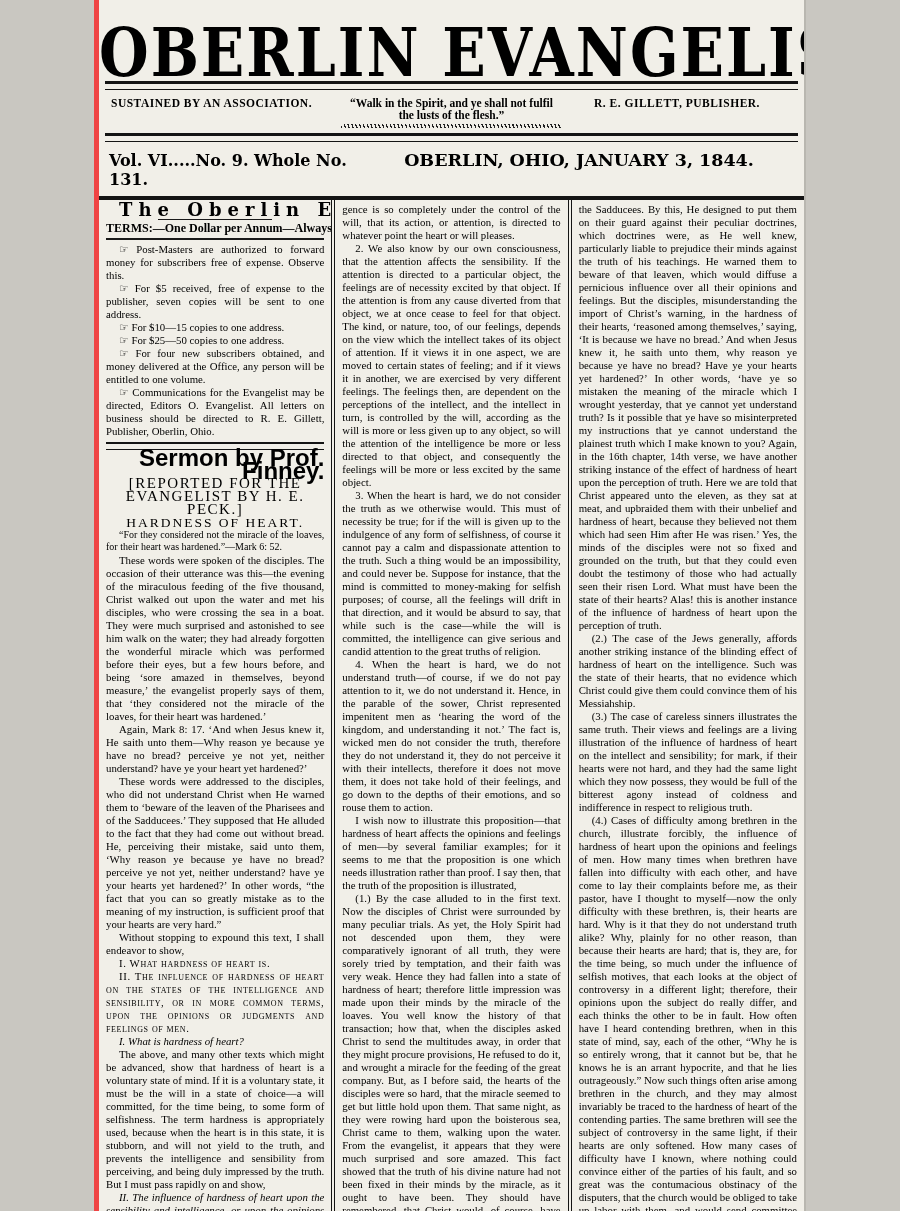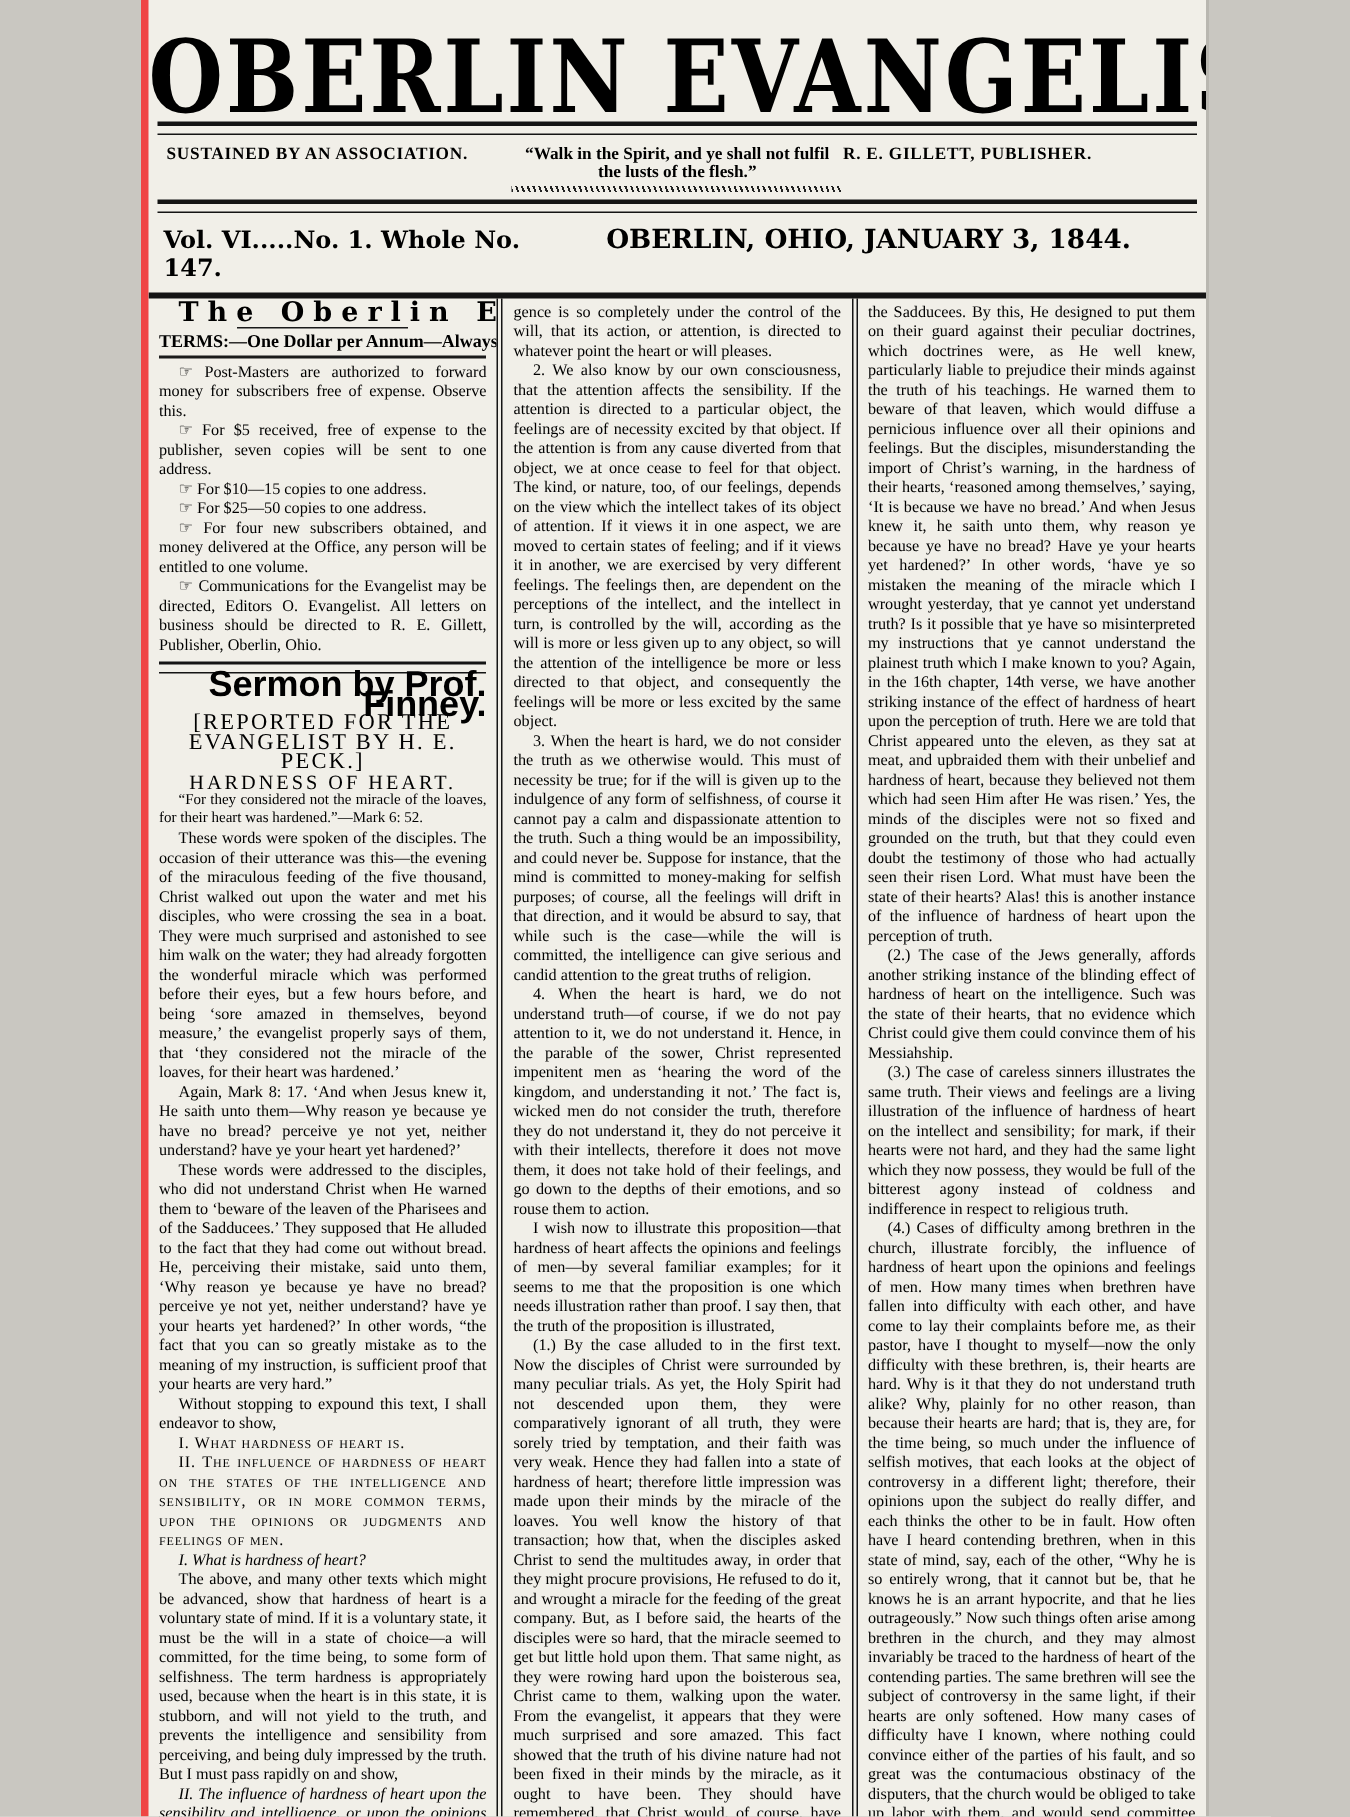--- a/index.html
+++ b/index.html
@@ -10,21 +10,21 @@
     border-left:5px solid #ef4444; border-right:2px solid #b9b7b0;
   }
   .masthead-title {
     font-family:"DejaVu Serif",serif; font-weight:bold; font-size:57px;
     text-align:center; padding:10px 0 2px; letter-spacing:2px;
     transform:scaleY(1.18); transform-origin:top center; white-space:nowrap;
   }
   .rule-double { height:5px; border-top:3px solid #141414; border-bottom:1.5px solid #141414; margin:2px 6px 0; }
   .subline { display:flex; justify-content:space-between; align-items:flex-start; padding:7px 12px 3px; }
   .subline .side { font-weight:bold; font-size:11.5px; letter-spacing:0.5px; width:230px; }
-  .subline .side.right { text-align:left; }
+  .subline .side.right { text-align:center; }
   .motto-wrap { text-align:center; flex:1; }
   .motto { font-weight:bold; font-size:11.5px; display:inline-block; }
   .motto-squiggle { height:4px; margin-top:1px;
     background:repeating-linear-gradient(70deg,#222 0 1.3px,transparent 1.3px 3.6px); }
   .dateline { display:flex; justify-content:space-between; align-items:baseline; padding:8px 10px 7px; font-weight:bold; font-family:"DejaVu Serif",serif; }
   .dateline .vol { font-size:16px; width:255px; }
   .dateline .center { font-size:17.5px; text-align:center; flex:1; }
   .dateline .series { font-size:16px; width:235px; text-align:right; }
   .columns { display:flex; border-top:4px solid #141414; align-items:stretch; height:1036px; }
   .col { flex:1 1 0; min-width:0; padding:3px 7px 0; font-size:10.8px; line-height:13px; text-align:justify; overflow:hidden; }
@@ -54,21 +54,21 @@
     <div class="side">SUSTAINED BY AN ASSOCIATION.</div>
     <div class="motto-wrap">
       <div class="motto">“Walk in the Spirit, and ye shall not fulfil the lusts of the flesh.”</div>
       <div class="motto-squiggle"></div>
     </div>
     <div class="side right">R. E. GILLETT, PUBLISHER.</div>
   </div>
   <div class="rule-double"></div>
 
   <div class="dateline">
-    <div class="vol">Vol. VI.....No. 1.  Whole No. 147.</div>
+    <div class="vol">Vol. VI.....No. 9.  Whole No. 131.</div>
     <div class="center">OBERLIN, OHIO, JANUARY 3, 1844.</div>
   </div>
 
   <div class="columns">
 
     <div class="col">
       <p class="col1-head">The Oberlin Evangelist</p>
       <div class="rule-short"></div>
       <p class="terms">TERMS:—One Dollar per Annum—Always in Advance.</p>
       <p>☞ Post-Masters are authorized to forward money for subscribers free of expense.  Observe this.</p>

